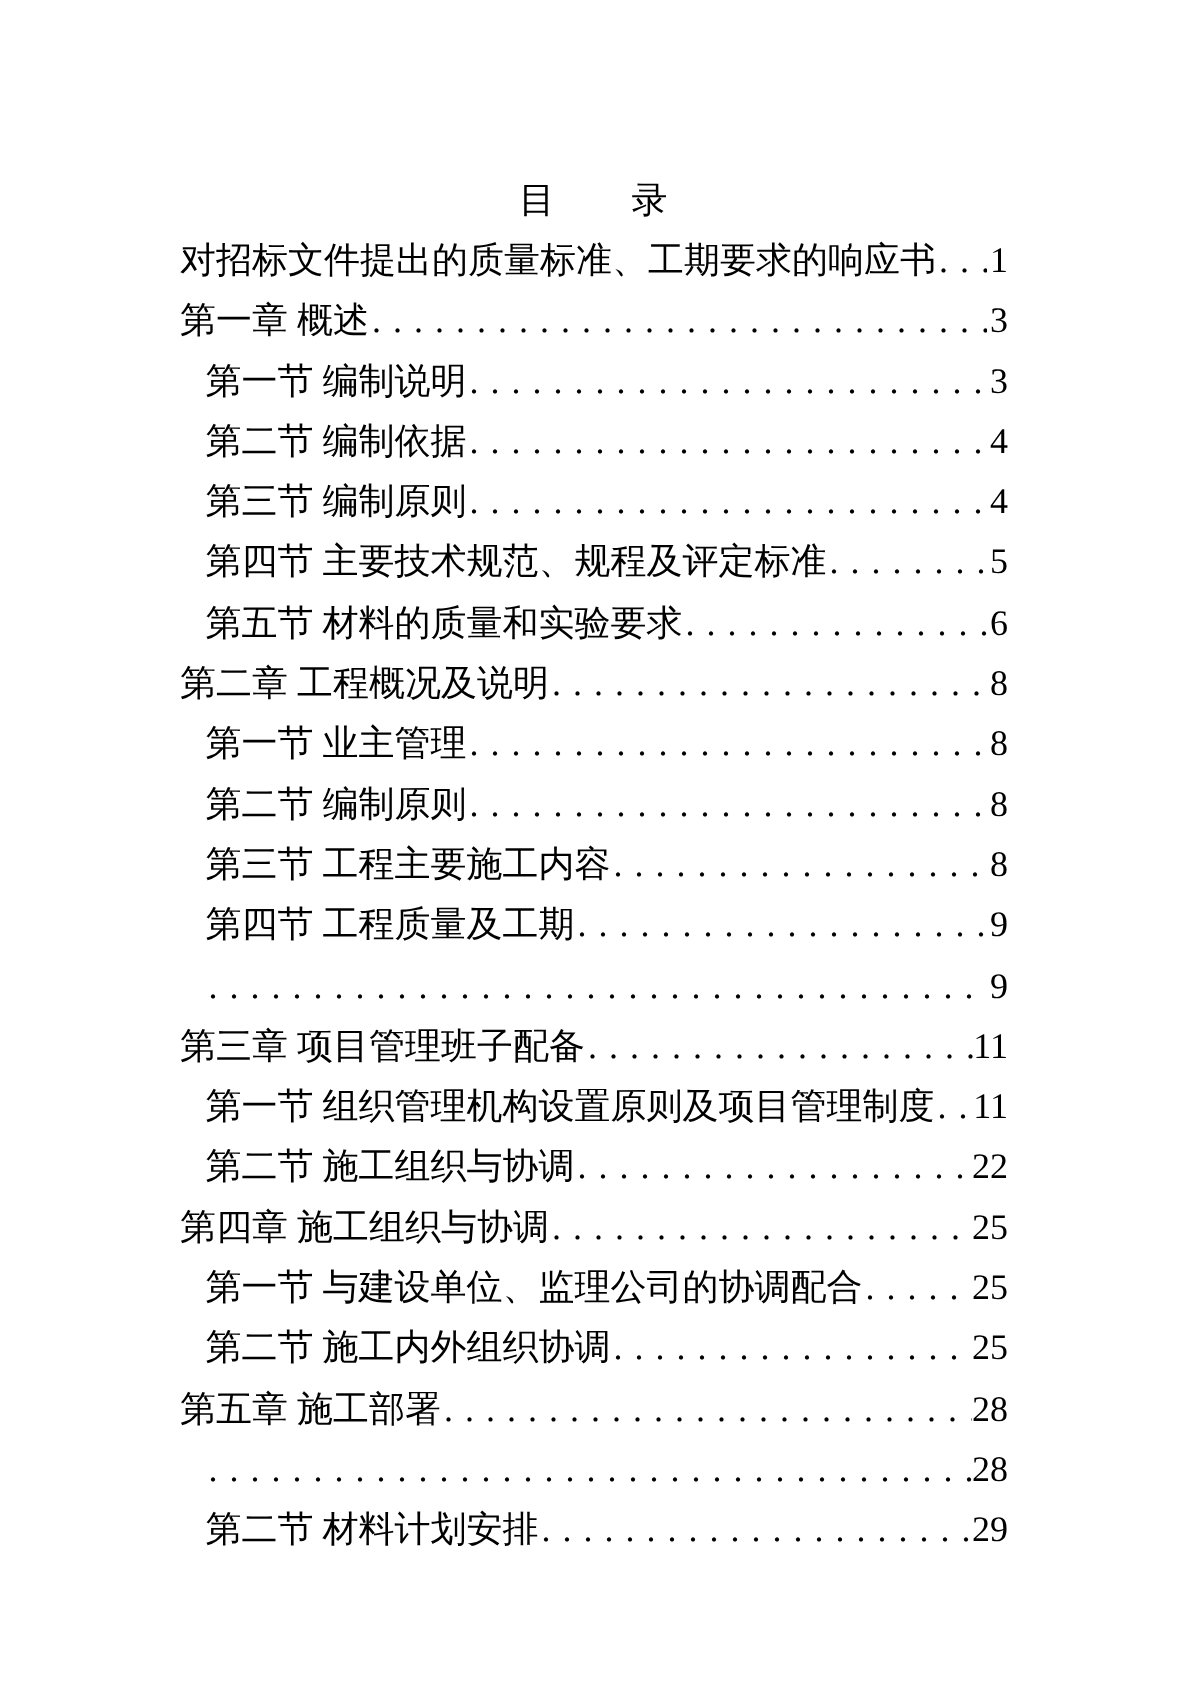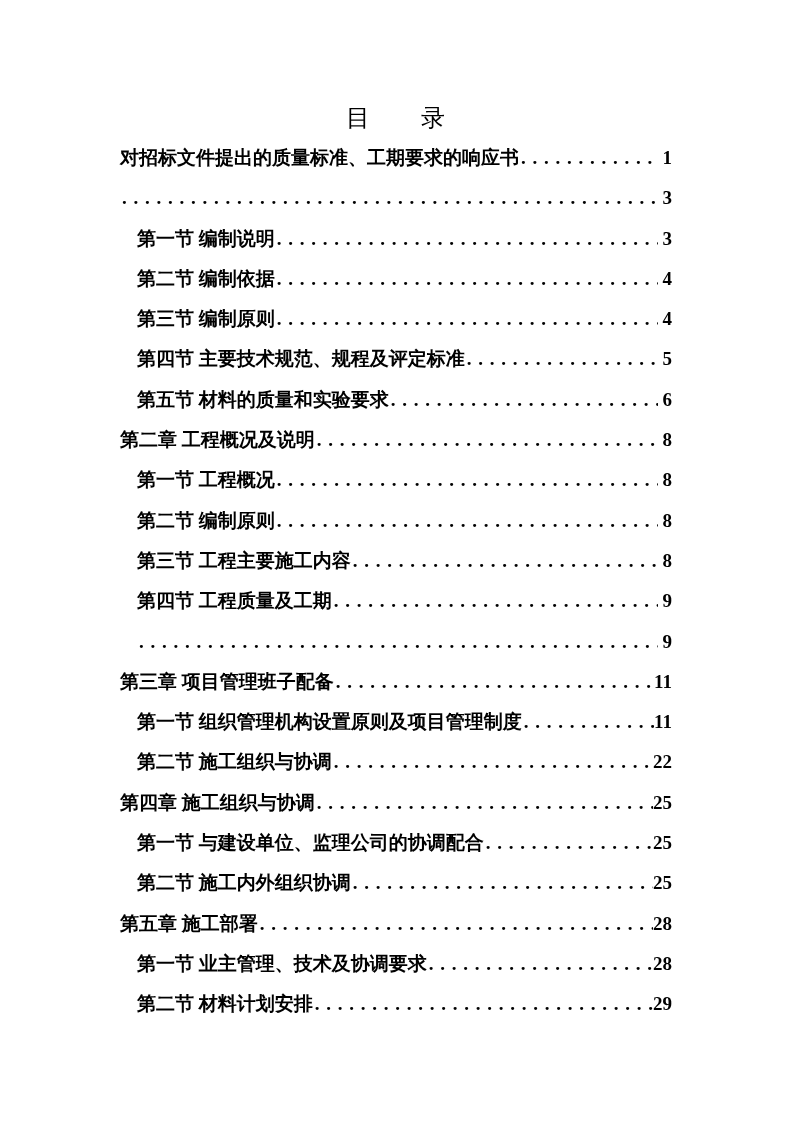--- a/index.html
+++ b/index.html
@@ -13,41 +13,40 @@
     height: 1122px;
     margin: 0 auto;
     background: #ffffff;
     color: #000000;
     font-family: "Liberation Serif", "DejaVu Serif", serif;
     overflow: hidden;
   }
   .content {
     position: absolute;
     left: 120px;
-    top: 100px;
+    top: 116px;
     width: 552px;
   }
   .doc-title {
     font-size: 24px;
     line-height: 36px;
     text-align: center;
     white-space: pre;
     letter-spacing: 1px;
   }
   .toc-list {
     margin-top: 2px;
   }
   .toc-line {
     display: flex;
     align-items: baseline;
-    font-size: 19px;
+    font-size: 24px;
     line-height: 40.3px;
     height: 40.3px;
     white-space: nowrap;
-    font-weight: bold;
   }
   .toc-line.level-2 {
     padding-left: 17px;
   }
   .toc-line .label {
     flex: 0 0 auto;
   }
   .toc-line .dots {
     flex: 1 1 auto;
     overflow: hidden;
@@ -66,20 +65,21 @@
 <div class="page">
   <div class="content">
     <div class="doc-title">目　　录</div>
     <div class="toc-list" id="toc-list">
         <div class="toc-line level-1">
           <span class="label">对招标文件提出的质量标准、工期要求的响应书</span>
           <span class="dots">. . . . . . . . . . . . . . . . . . . . . . . . . . . . . . . . . . . . . . . . . . . . . . . . . . . . . . . . . . . . . . . . . . . . . . . . . . . . . . . . . . . . . . . . . . </span>
           <span class="page-num">1</span>
         </div>
         <div class="toc-line level-1">
+          <span class="label">第一章 概述</span>
           <span class="dots">. . . . . . . . . . . . . . . . . . . . . . . . . . . . . . . . . . . . . . . . . . . . . . . . . . . . . . . . . . . . . . . . . . . . . . . . . . . . . . . . . . . . . . . . . . </span>
           <span class="page-num">3</span>
         </div>
         <div class="toc-line level-2">
           <span class="label">第一节 编制说明</span>
           <span class="dots">. . . . . . . . . . . . . . . . . . . . . . . . . . . . . . . . . . . . . . . . . . . . . . . . . . . . . . . . . . . . . . . . . . . . . . . . . . . . . . . . . . . . . . . . . . </span>
           <span class="page-num">3</span>
         </div>
         <div class="toc-line level-2">
           <span class="label">第二节 编制依据</span>
@@ -100,21 +100,21 @@
           <span class="label">第五节 材料的质量和实验要求</span>
           <span class="dots">. . . . . . . . . . . . . . . . . . . . . . . . . . . . . . . . . . . . . . . . . . . . . . . . . . . . . . . . . . . . . . . . . . . . . . . . . . . . . . . . . . . . . . . . . . </span>
           <span class="page-num">6</span>
         </div>
         <div class="toc-line level-1">
           <span class="label">第二章 工程概况及说明</span>
           <span class="dots">. . . . . . . . . . . . . . . . . . . . . . . . . . . . . . . . . . . . . . . . . . . . . . . . . . . . . . . . . . . . . . . . . . . . . . . . . . . . . . . . . . . . . . . . . . </span>
           <span class="page-num">8</span>
         </div>
         <div class="toc-line level-2">
-          <span class="label">第一节 工程概况</span>
+          <span class="label">第一节 业主管理</span>
           <span class="dots">. . . . . . . . . . . . . . . . . . . . . . . . . . . . . . . . . . . . . . . . . . . . . . . . . . . . . . . . . . . . . . . . . . . . . . . . . . . . . . . . . . . . . . . . . . </span>
           <span class="page-num">8</span>
         </div>
         <div class="toc-line level-2">
           <span class="label">第二节 编制原则</span>
           <span class="dots">. . . . . . . . . . . . . . . . . . . . . . . . . . . . . . . . . . . . . . . . . . . . . . . . . . . . . . . . . . . . . . . . . . . . . . . . . . . . . . . . . . . . . . . . . . </span>
           <span class="page-num">8</span>
         </div>
         <div class="toc-line level-2">
           <span class="label">第三节 工程主要施工内容</span>
@@ -159,21 +159,20 @@
           <span class="label">第二节 施工内外组织协调</span>
           <span class="dots">. . . . . . . . . . . . . . . . . . . . . . . . . . . . . . . . . . . . . . . . . . . . . . . . . . . . . . . . . . . . . . . . . . . . . . . . . . . . . . . . . . . . . . . . . . </span>
           <span class="page-num">25</span>
         </div>
         <div class="toc-line level-1">
           <span class="label">第五章 施工部署</span>
           <span class="dots">. . . . . . . . . . . . . . . . . . . . . . . . . . . . . . . . . . . . . . . . . . . . . . . . . . . . . . . . . . . . . . . . . . . . . . . . . . . . . . . . . . . . . . . . . . </span>
           <span class="page-num">28</span>
         </div>
         <div class="toc-line level-2">
-          <span class="label">第一节 业主管理、技术及协调要求</span>
           <span class="dots">. . . . . . . . . . . . . . . . . . . . . . . . . . . . . . . . . . . . . . . . . . . . . . . . . . . . . . . . . . . . . . . . . . . . . . . . . . . . . . . . . . . . . . . . . . </span>
           <span class="page-num">28</span>
         </div>
         <div class="toc-line level-2">
           <span class="label">第二节 材料计划安排</span>
           <span class="dots">. . . . . . . . . . . . . . . . . . . . . . . . . . . . . . . . . . . . . . . . . . . . . . . . . . . . . . . . . . . . . . . . . . . . . . . . . . . . . . . . . . . . . . . . . . </span>
           <span class="page-num">29</span>
         </div>
       </div>
   </div>

